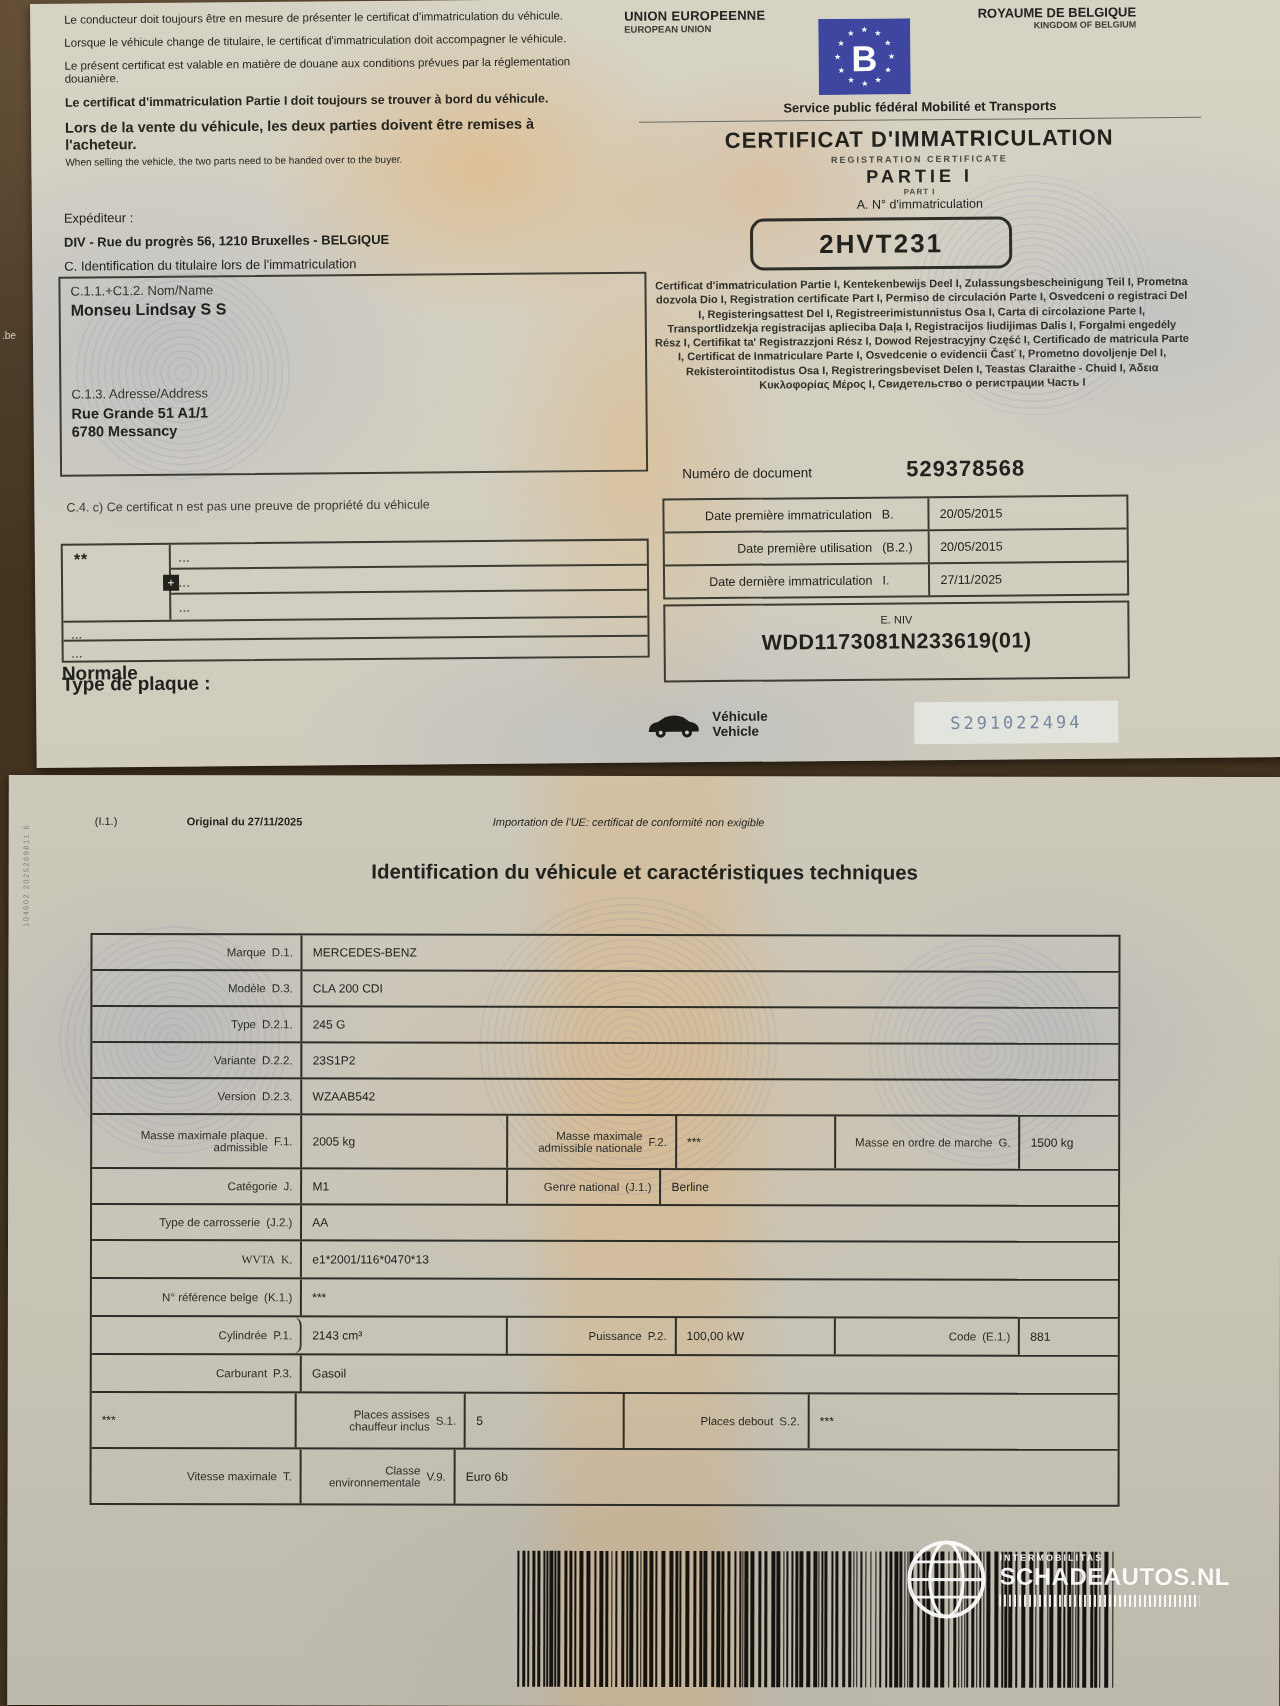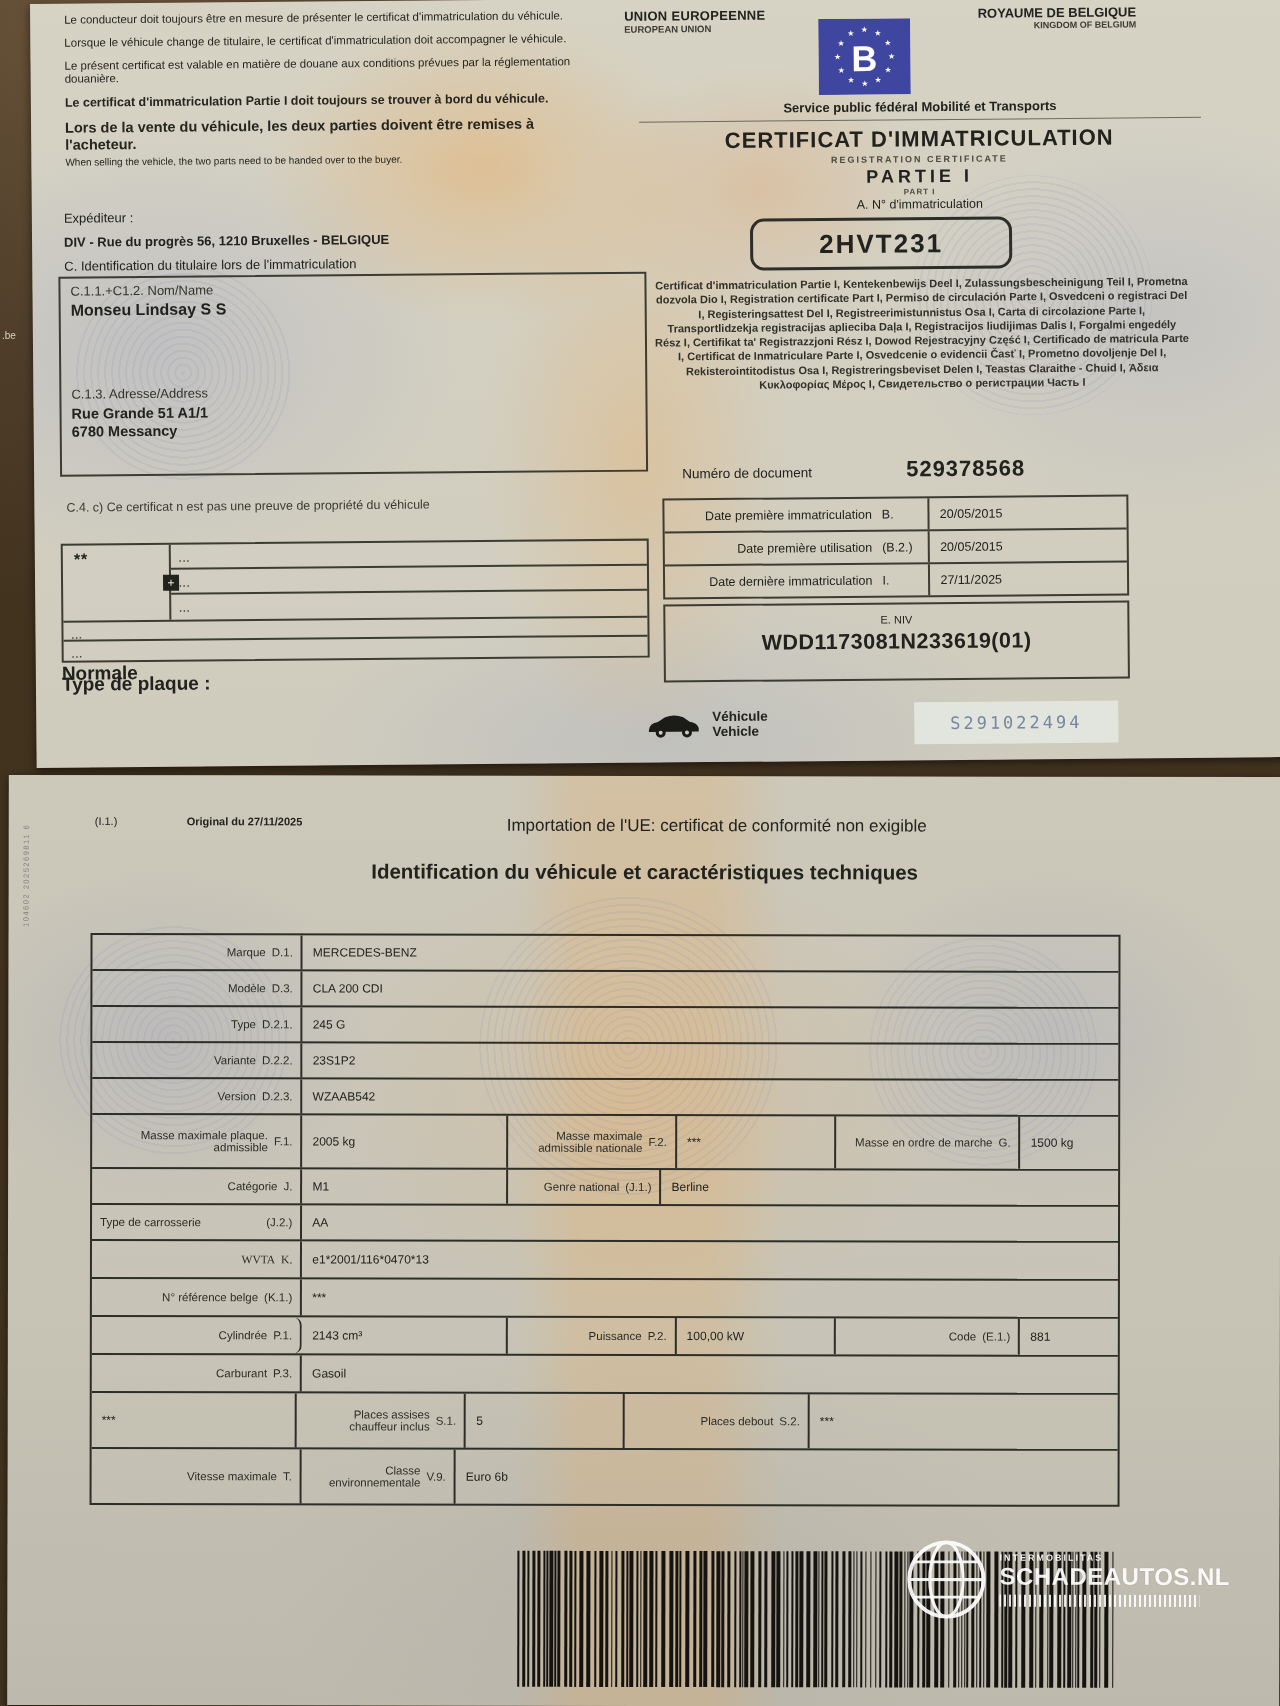--- a/index.html
+++ b/index.html
@@ -102,21 +102,21 @@
       radial-gradient(ellipse 300px 240px at 12% 28%, rgba(118,130,186,.18), transparent 70%),
       radial-gradient(ellipse 300px 240px at 82% 28%, rgba(118,130,186,.16), transparent 70%),
       radial-gradient(ellipse 420px 320px at 50% 34%, rgba(235,165,80,.18), transparent 72%),
       radial-gradient(ellipse 500px 300px at 50% 85%, rgba(150,150,150,.18), transparent 75%),
       linear-gradient(180deg,#ccc8ba,#c6c2b4 60%,#bdb9ad);
   }
   .edge-code{position:absolute;left:-34px;top:96px;transform:rotate(-90deg);font-size:7.5px;
     letter-spacing:1.5px;color:#4a4a58;opacity:.6;}
   .form-ref{position:absolute;left:86px;top:40px;font-size:11px;}
   .original-label{position:absolute;left:178px;top:40px;font-size:11px;font-weight:bold;}
-  .importation-note{position:absolute;left:498px;top:40px;font-size:17px;}
+  .importation-note{position:absolute;left:484px;top:40px;font-size:11px;font-style:italic;}
   .section-title{position:absolute;left:0;top:84px;width:100%;text-align:center;font-size:20.5px;
     font-weight:bold;color:#23231e;}
   .spec-table{position:absolute;left:82px;top:158px;width:1026px;border:2.5px solid #2e2e28;background:rgba(255,255,255,.03);}
   .srow{display:flex;border-bottom:2px solid #2e2e28;box-sizing:border-box;}
   .srow:last-child{border-bottom:none;}
   .scell{border-right:2px solid #2e2e28;display:flex;align-items:center;box-sizing:border-box;font-size:12px;}
   .scell:last-child{border-right:none;}
   .scell.label{justify-content:flex-end;text-align:right;padding:2px 8px;gap:6px;font-size:11.5px;color:#2d2d27;}
   .scell.label .lc{white-space:nowrap;}
   .scell.value{padding:2px 10px;}
@@ -337,21 +337,21 @@
           <span class="lc">J.</span>
         </div>
         <div class="scell value" style="width: 20%;">M1</div>
         <div class="scell label" style="width: 15%;">
           <span class="lt">Genre national</span>
           <span class="lc">(J.1.)</span>
         </div>
         <div class="scell value" style="width: 44.5%;">Berline</div>
       </div>
       <div class="srow" style="height: 36px;">
-        <div class="scell label" style="width: 20.5%; justify-content: space-between;">
+        <div class="scell label" style="width: 20.5%;">
           <span class="lt">Type de carrosserie</span>
           <span class="lc">(J.2.)</span>
         </div>
         <div class="scell value" style="width: 79.5%;">AA</div>
       </div>
       <div class="srow" style="height: 38px;">
         <div class="scell label" style="width: 20.5%; font-family: Liberation Serif, serif;">
           <span class="lt">WVTA</span>
           <span class="lc">K.</span>
         </div>

